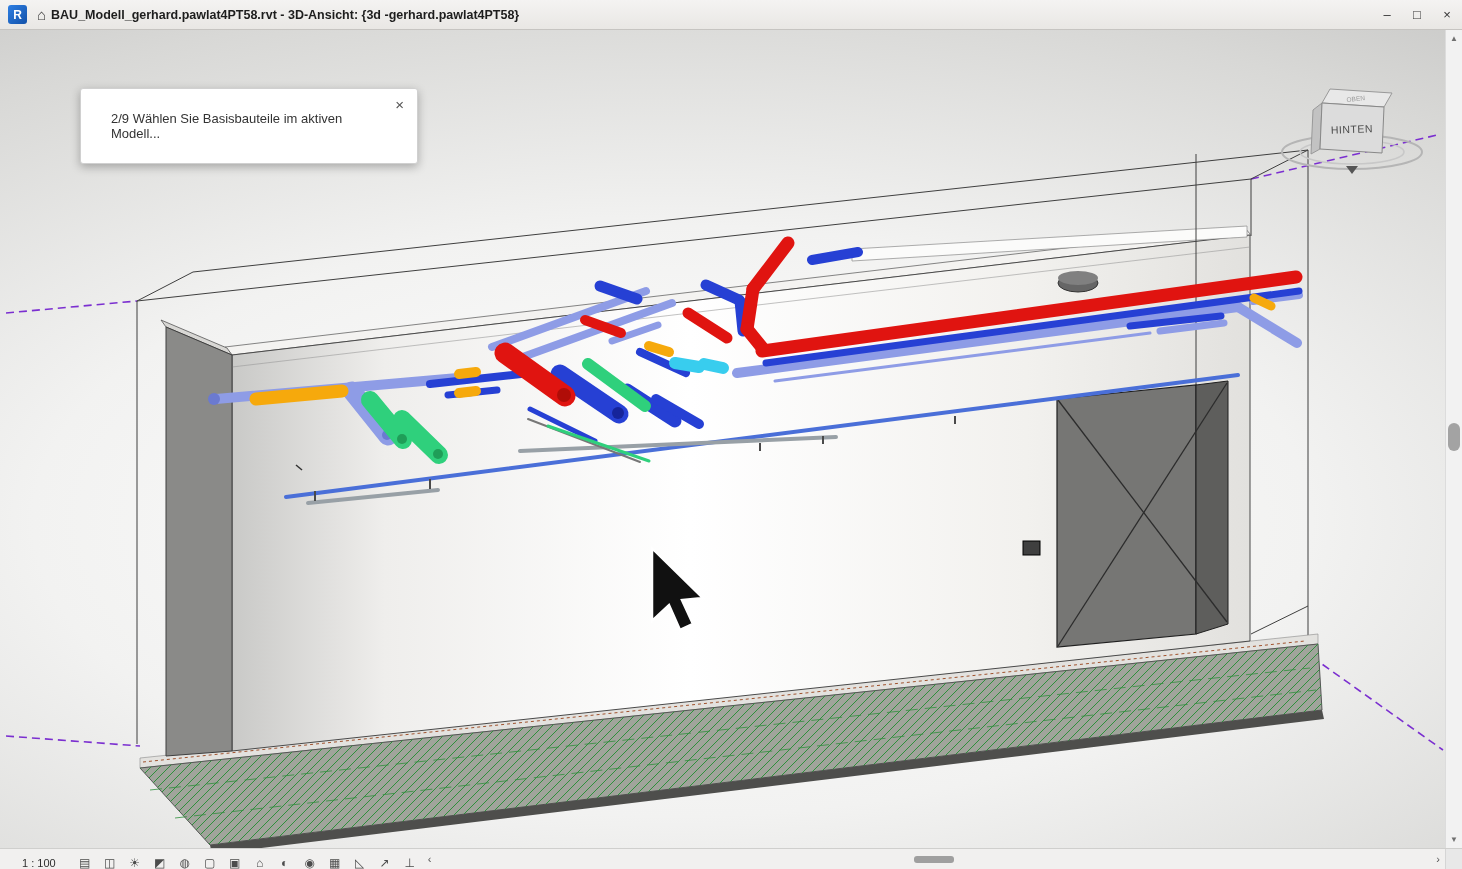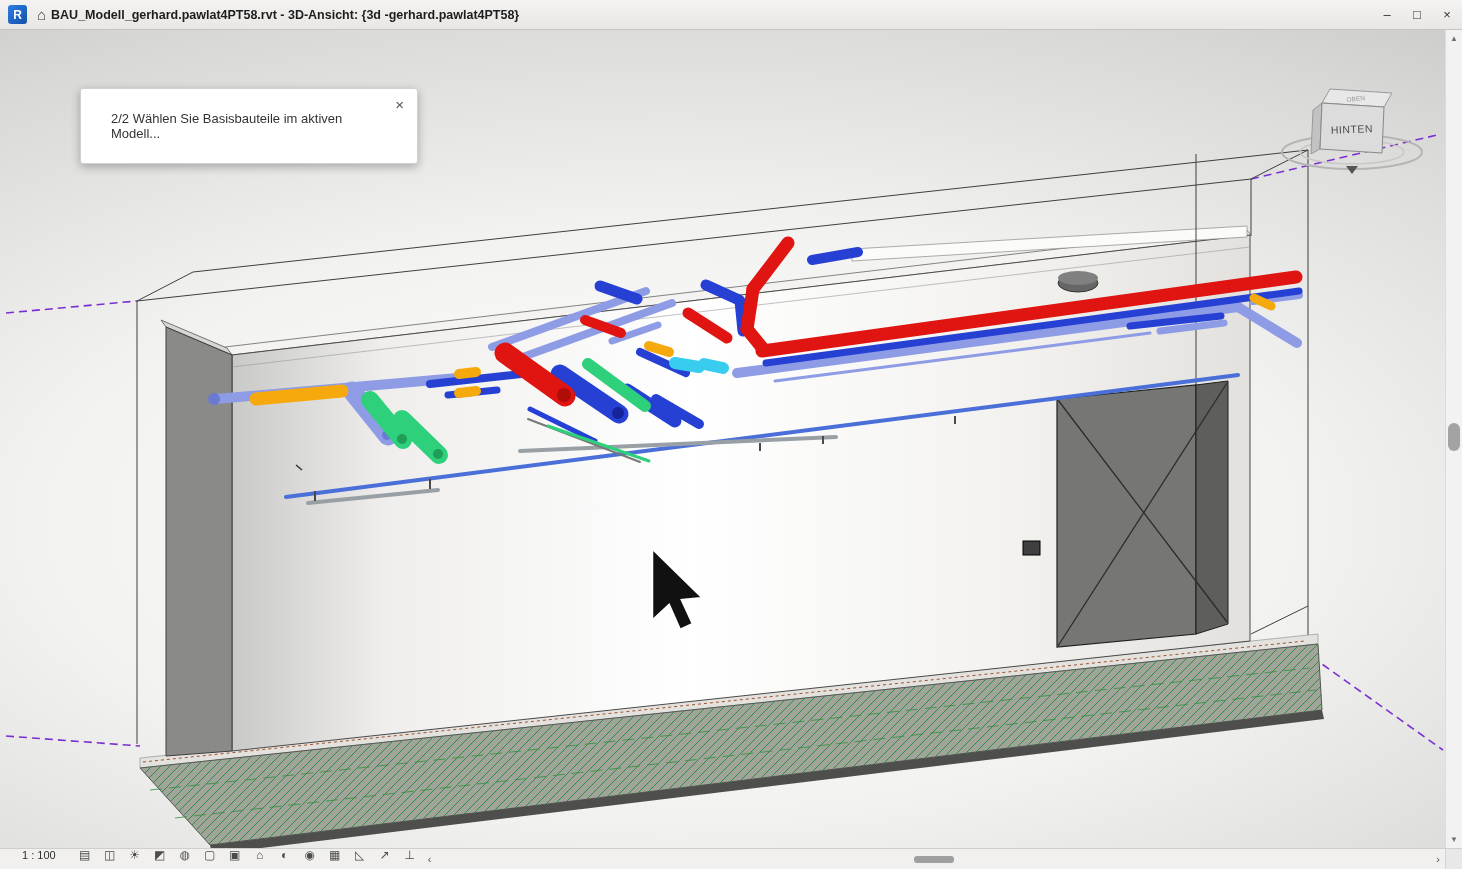--- a/index.html
+++ b/index.html
@@ -23,21 +23,21 @@
   .notification .msg{position:absolute;left:30px;top:0;height:100%;display:flex;align-items:center;font-size:13px;color:#333;padding-right:44px}
   .notif-close{position:absolute;right:13px;top:8px;font-size:15px;color:#555;line-height:1;cursor:pointer}
 
   
   .vscroll{position:absolute;right:0;top:0;bottom:0;width:17px;background:#f2f2f2;border-left:1px solid #dcdcdc}
   .vscroll .arr{position:absolute;left:0;width:16px;height:15px;font-size:8px;color:#707070;display:flex;align-items:center;justify-content:center}
   .arr.up{top:1px}.arr.down{bottom:1px}
   .vthumb{position:absolute;left:2px;width:12px;top:393px;height:28px;background:#a3a3a3;border-radius:6px}
 
   
-  .statusbar{flex:0 0 21px;height:21px;background:#f1f0ef;border-top:1px solid #cfcfcd;display:flex;align-items:flex-start;font-size:11px;color:#3c3c3c}
+  .statusbar{flex:0 0 21px;height:21px;background:#f1f0ef;border-top:1px solid #cfcfcd;display:flex;align-items:flex-end;font-size:11px;color:#3c3c3c}
   .scale-btn{margin-left:16px;padding:0 6px;font-size:11px;color:#2e2e2e;white-space:nowrap}
   .vc-icons{display:flex;align-items:center;margin-left:14px;gap:7px}
   .vc-icon{width:18px;text-align:center;font-size:12px;color:#4c4c4c;line-height:1;cursor:default}
   .hscroll{flex:1;display:flex;align-items:center;height:100%;margin-left:4px}
   .hs-arr{width:14px;text-align:center;color:#555;font-size:11px}
   .hs-track{flex:1;position:relative;height:100%}
   .hs-thumb{position:absolute;left:48%;top:7px;width:40px;height:7px;background:#9f9f9f;border-radius:3px}
   .sb-corner{width:17px;height:100%;background:#e8e8e8;border-left:1px solid #d5d5d5}
 </style>
 </head>
@@ -214,21 +214,21 @@
         <polygon points="1313,110 1322,103 1320,149 1311,154" fill="#c2c2c2" stroke="#999" stroke-width="1"></polygon>
         <polygon points="1322,103 1384,107 1382,153 1320,149" fill="#dcdcdc" stroke="#888" stroke-width="1"></polygon>
         <text x="1352" y="133" text-anchor="middle" font-size="10.5" fill="#4a4a4a" letter-spacing="0.5" transform="rotate(-2 1352 133)">HINTEN</text>
         <text x="1356" y="101" text-anchor="middle" font-size="6.5" fill="#9a9a9a" transform="rotate(-6 1356 101)">OBEN</text>
       </g>
 
       <polygon points="652,548 652,621 669,605 680,630 693,624 682,600 703,598" fill="#111" stroke="#fff" stroke-width="2.5"></polygon>
     </svg>
 
     <div class="notification">
-      <div class="msg">2/2 Wählen Sie Basisbauteile im aktiven Modell...</div>
+      <div class="msg">2/9 Wählen Sie Basisbauteile im aktiven Modell...</div>
       <div class="notif-close">×</div>
     </div>
 
     <div class="vscroll">
       <div class="arr up">▲</div>
       <div class="vthumb"></div>
       <div class="arr down">▼</div>
     </div>
   </div>
 

